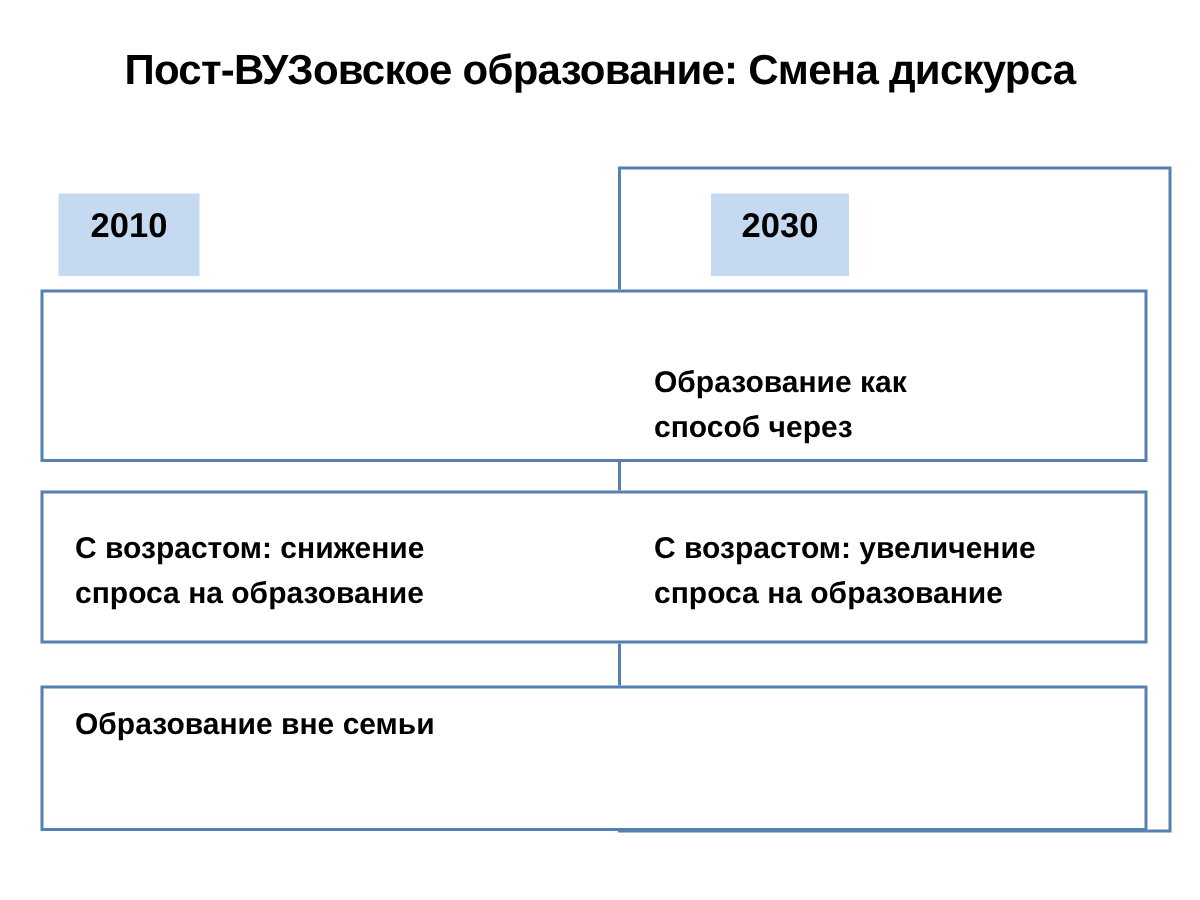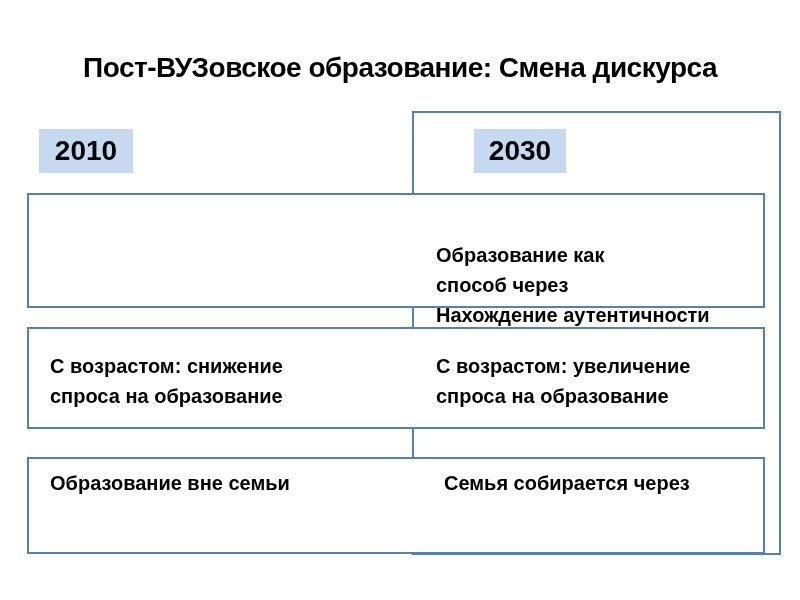--- a/index.html
+++ b/index.html
@@ -12,44 +12,44 @@
     width: 800px;
     height: 600px;
     background: var(--bg, #ffffff);
     font-family: "Liberation Sans", "DejaVu Sans", sans-serif;
     color: var(--text, #000000);
     overflow: hidden;
   }
   .title {
     position: absolute;
     left: 0;
-    top: 52px;
+    top: 31px;
     width: 800px;
     text-align: center;
     font-size: 28px;
     font-weight: 700;
     letter-spacing: -0.5px;
   }
   .decade-rect {
     position: absolute;
     left: 412px;
     top: 111px;
     width: 369px;
     height: 444px;
     border: 2px solid var(--border, #5580b0);
     box-sizing: border-box;
     background: transparent;
     z-index: 1;
   }
   .year-label {
     position: absolute;
-    height: 44px;
+    height: 55px;
     line-height: 43px;
     text-align: center;
-    font-size: 28px;
+    font-size: 23px;
     font-weight: 700;
     background: var(--yearfill, #c5d9f1);
     z-index: 3;
   }
   .year-2010 { left: 39px;  top: 129px; width: 94px; }
   .year-2030 { left: 438px; top: 129px; width: 92px; margin-left: 36px; }
   .row {
     position: absolute;
     left: 27px;
     width: 738px;
@@ -84,37 +84,35 @@
 
   <div class="decade-rect"></div>
 
   <div class="year-label year-2010">2010</div>
   <div class="year-label year-2030">2030</div>
 
   <div class="row row-1">
     <div class="cell r1-right">
       <div>Образование как</div>
       <div>способ через</div>
-      <div>Нахождение аутентичности</div>
     </div>
   </div>
 
   <div class="row row-2">
     <div class="cell r2-left">
       <div>С возрастом: снижение</div>
       <div>спроса на образование</div>
     </div>
     <div class="cell r2-right">
       <div>С возрастом: увеличение</div>
       <div>спроса на образование</div>
     </div>
   </div>
 
   <div class="row row-3">
     <div class="cell r3-left">
       <div>Образование вне семьи</div>
     </div>
     <div class="cell r3-right">
-      <div>Семья собирается через</div>
     </div>
   </div>
 
 </div>
 
 </body></html>

